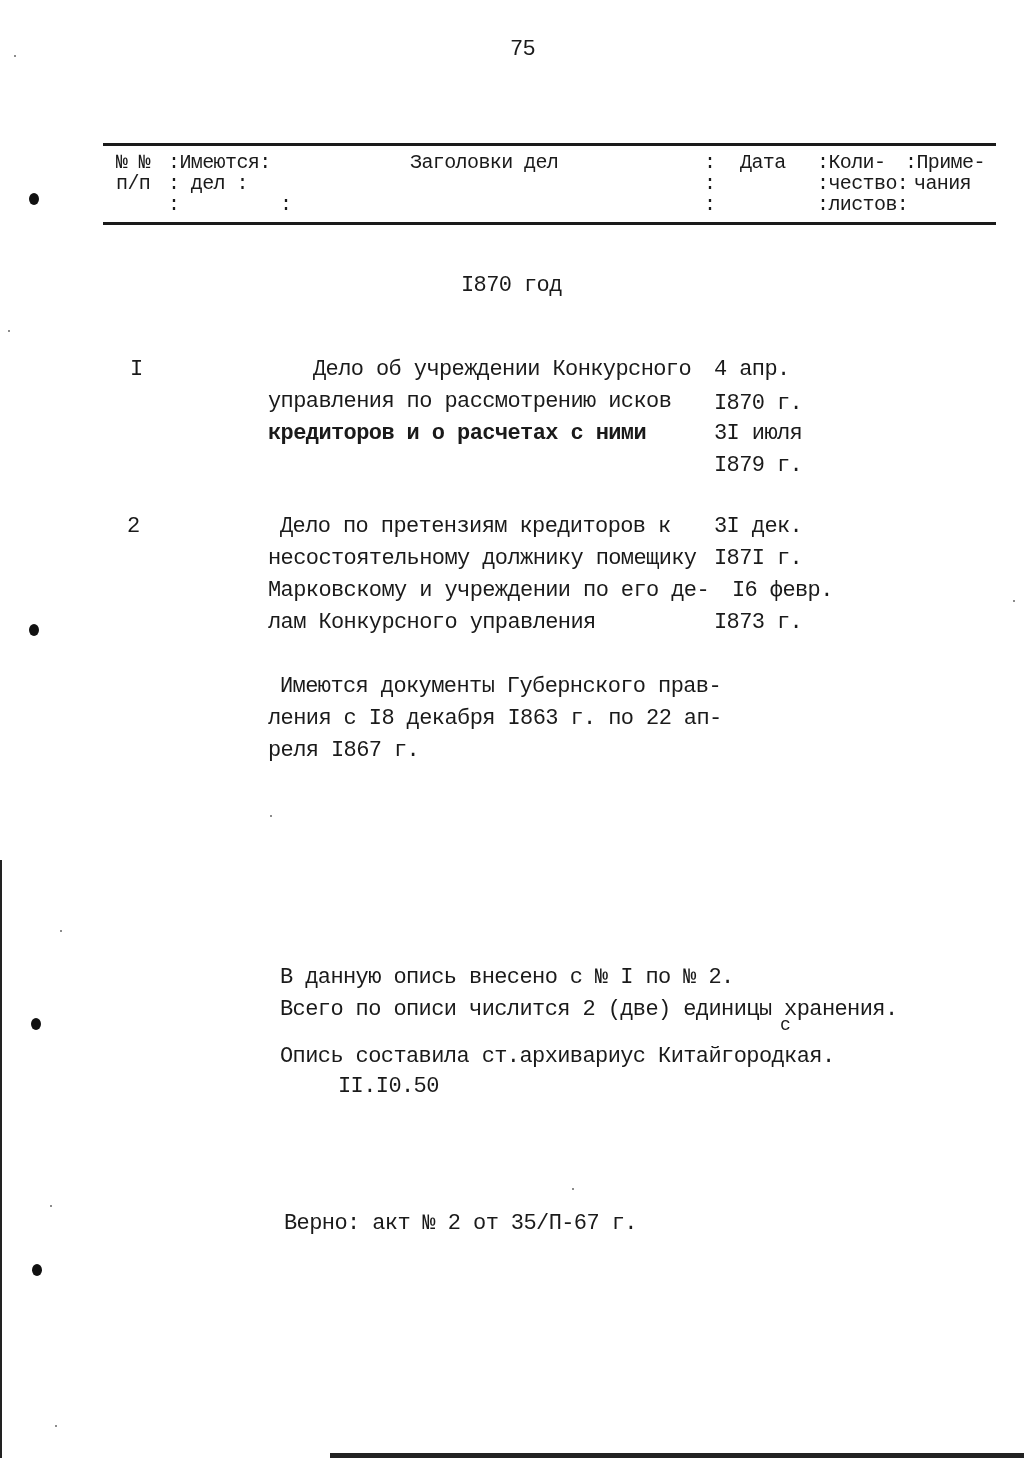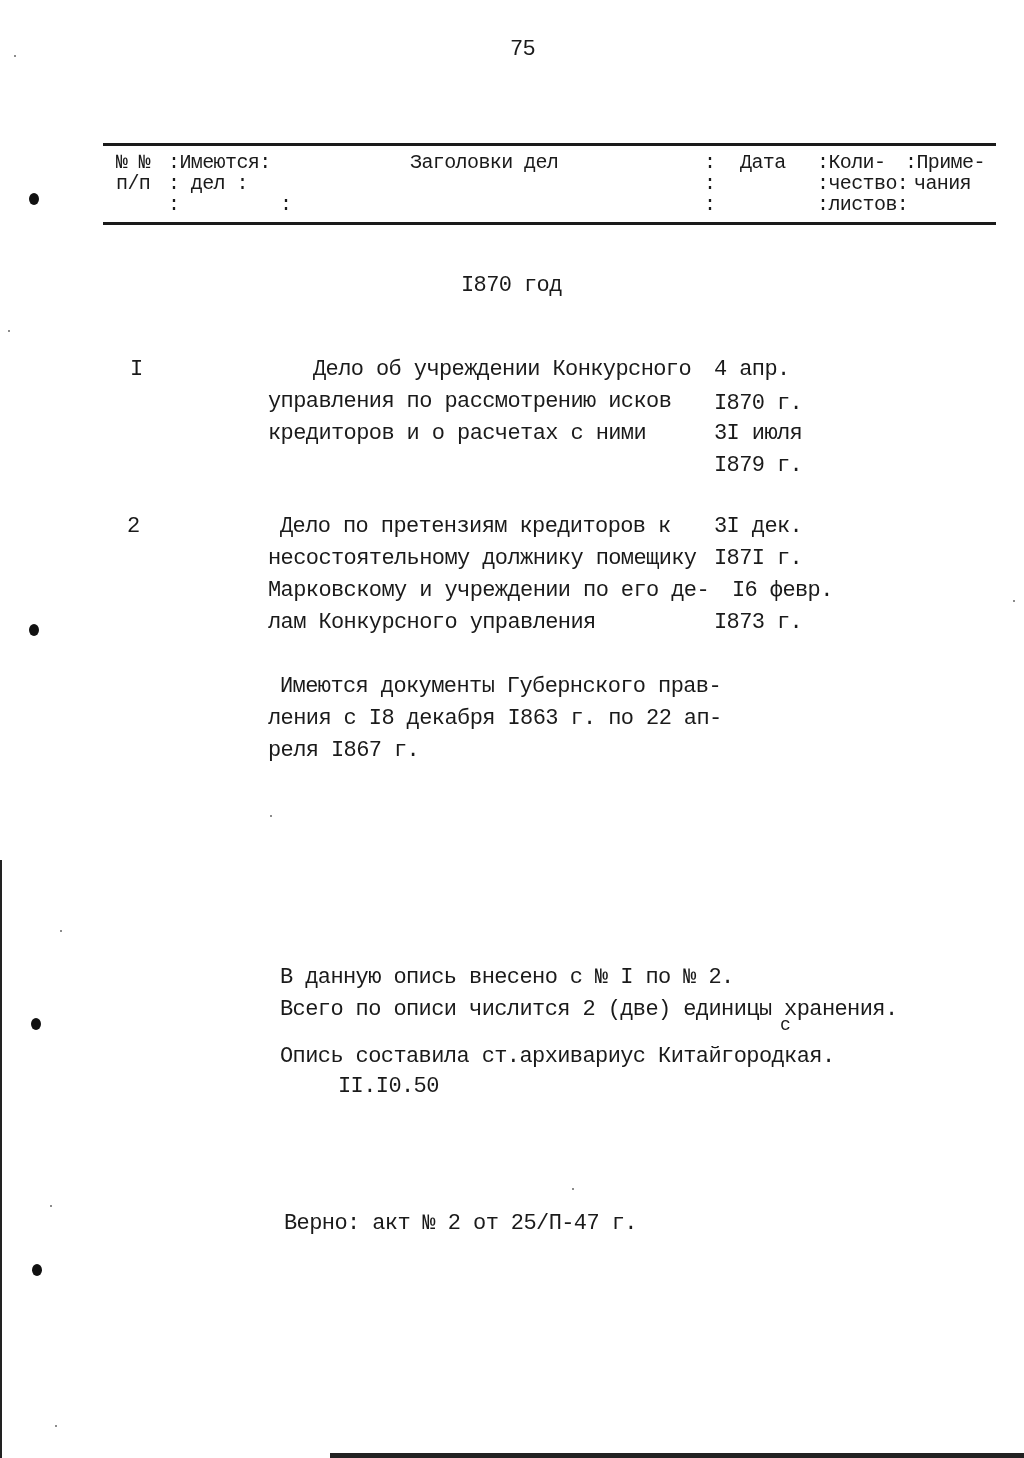--- a/index.html
+++ b/index.html
@@ -46,21 +46,21 @@
   <div class="abs hdr" style="left:905px; top:152px;">:Приме-</div>
   <div class="abs hdr" style="left:914px; top:173px;">чания</div>
 </div>
 
 <div class="abs tw" style="left:461px; top:270px;">I870 год</div>
 
 <div>
   <div class="abs tw" style="left:130px; top:354px;">I</div>
   <div class="abs tw" style="left:280px; top:354px;margin-left:33px;">Дело об учреждении Конкурсного</div>
   <div class="abs tw" style="left:268px; top:386px;text-align:center;">управления по рассмотрению исков</div>
-  <div class="abs tw" style="left:268px; top:418px;">кредиторов и о расчетах с ними</div>
+  <div class="abs tw" style="left:268px; top:418px;font-weight:bold;">кредиторов и о расчетах с ними</div>
   <div class="abs tw" style="left:714px; top:354px;">4 апр.</div>
   <div class="abs tw" style="left:714px; top:372px;margin-top:16px;">I870 г.</div>
   <div class="abs tw" style="left:714px; top:418px;">3I июля</div>
   <div class="abs tw" style="left:714px; top:450px;">I879 г.</div>
 </div>
 
 <div>
   <div class="abs tw" style="left:127px; top:511px;">2</div>
   <div class="abs tw" style="left:280px; top:511px;text-align:center;">Дело по претензиям кредиторов к</div>
   <div class="abs tw" style="left:268px; top:543px;">несостоятельному должнику помещику</div>
@@ -79,21 +79,21 @@
 </div>
 
 <div>
   <div class="abs tw" style="left:280px; top:962px;">В данную опись внесено с № I по № 2.</div>
   <div class="abs tw" style="left:280px; top:994px;">Всего по описи числится 2 (две) единицы хранения.</div>
   <div class="abs tw" style="left:780px; top:1010px; font-size:18px;">с</div>
   <div class="abs tw" style="left:280px; top:1025px;margin-top:16px;">Опись составила ст.архивариус Китайгородкая.</div>
   <div class="abs tw" style="left:338px; top:1071px;">II.I0.50</div>
 </div>
 
-<div class="abs tw" style="left:284px; top:1208px;">Верно: акт № 2 от 25/П-47 г.</div>
+<div class="abs tw" style="left:284px; top:1208px;">Верно: акт № 2 от 35/П-67 г.</div>
 
 <div class="hole" style="left:29px; top:193px;"></div>
 <div class="hole" style="left:29px; top:624px;"></div>
 <div class="hole" style="left:31px; top:1018px;"></div>
 <div class="hole" style="left:32px; top:1264px;"></div>
 <div class="edge" style="left:0; top:860px; width:2px; height:598px;"></div>
 <div class="edge" style="left:330px; top:1453px; width:694px; height:5px;"></div>
 <div class="speck" style="left:14px; top:55px;"></div>
 <div class="speck" style="left:8px; top:330px;"></div>
 <div class="speck" style="left:270px; top:815px;"></div>

